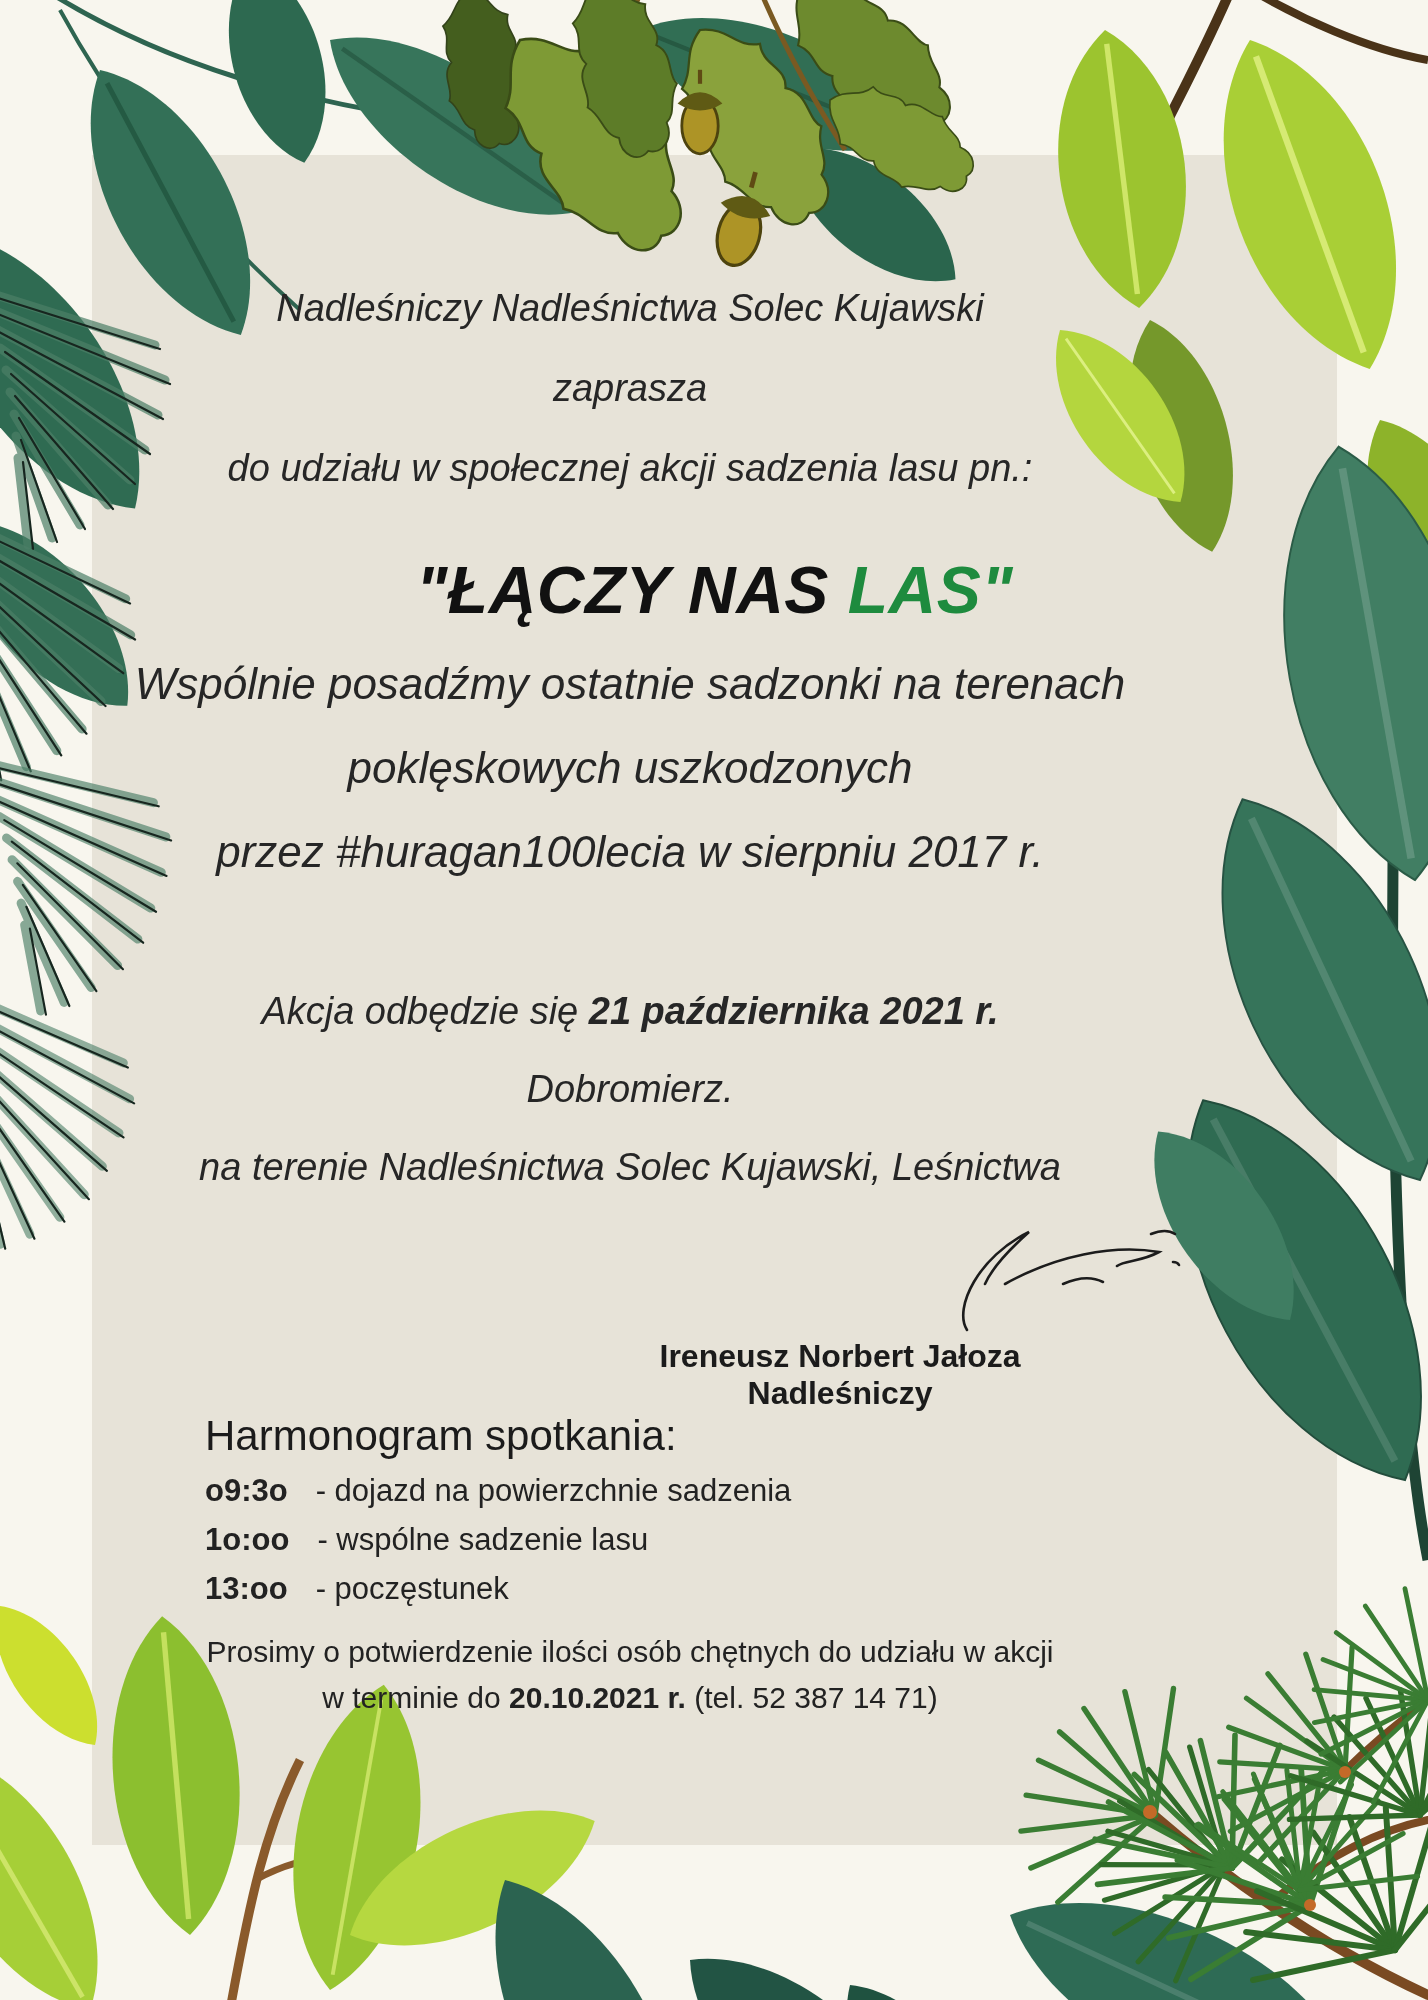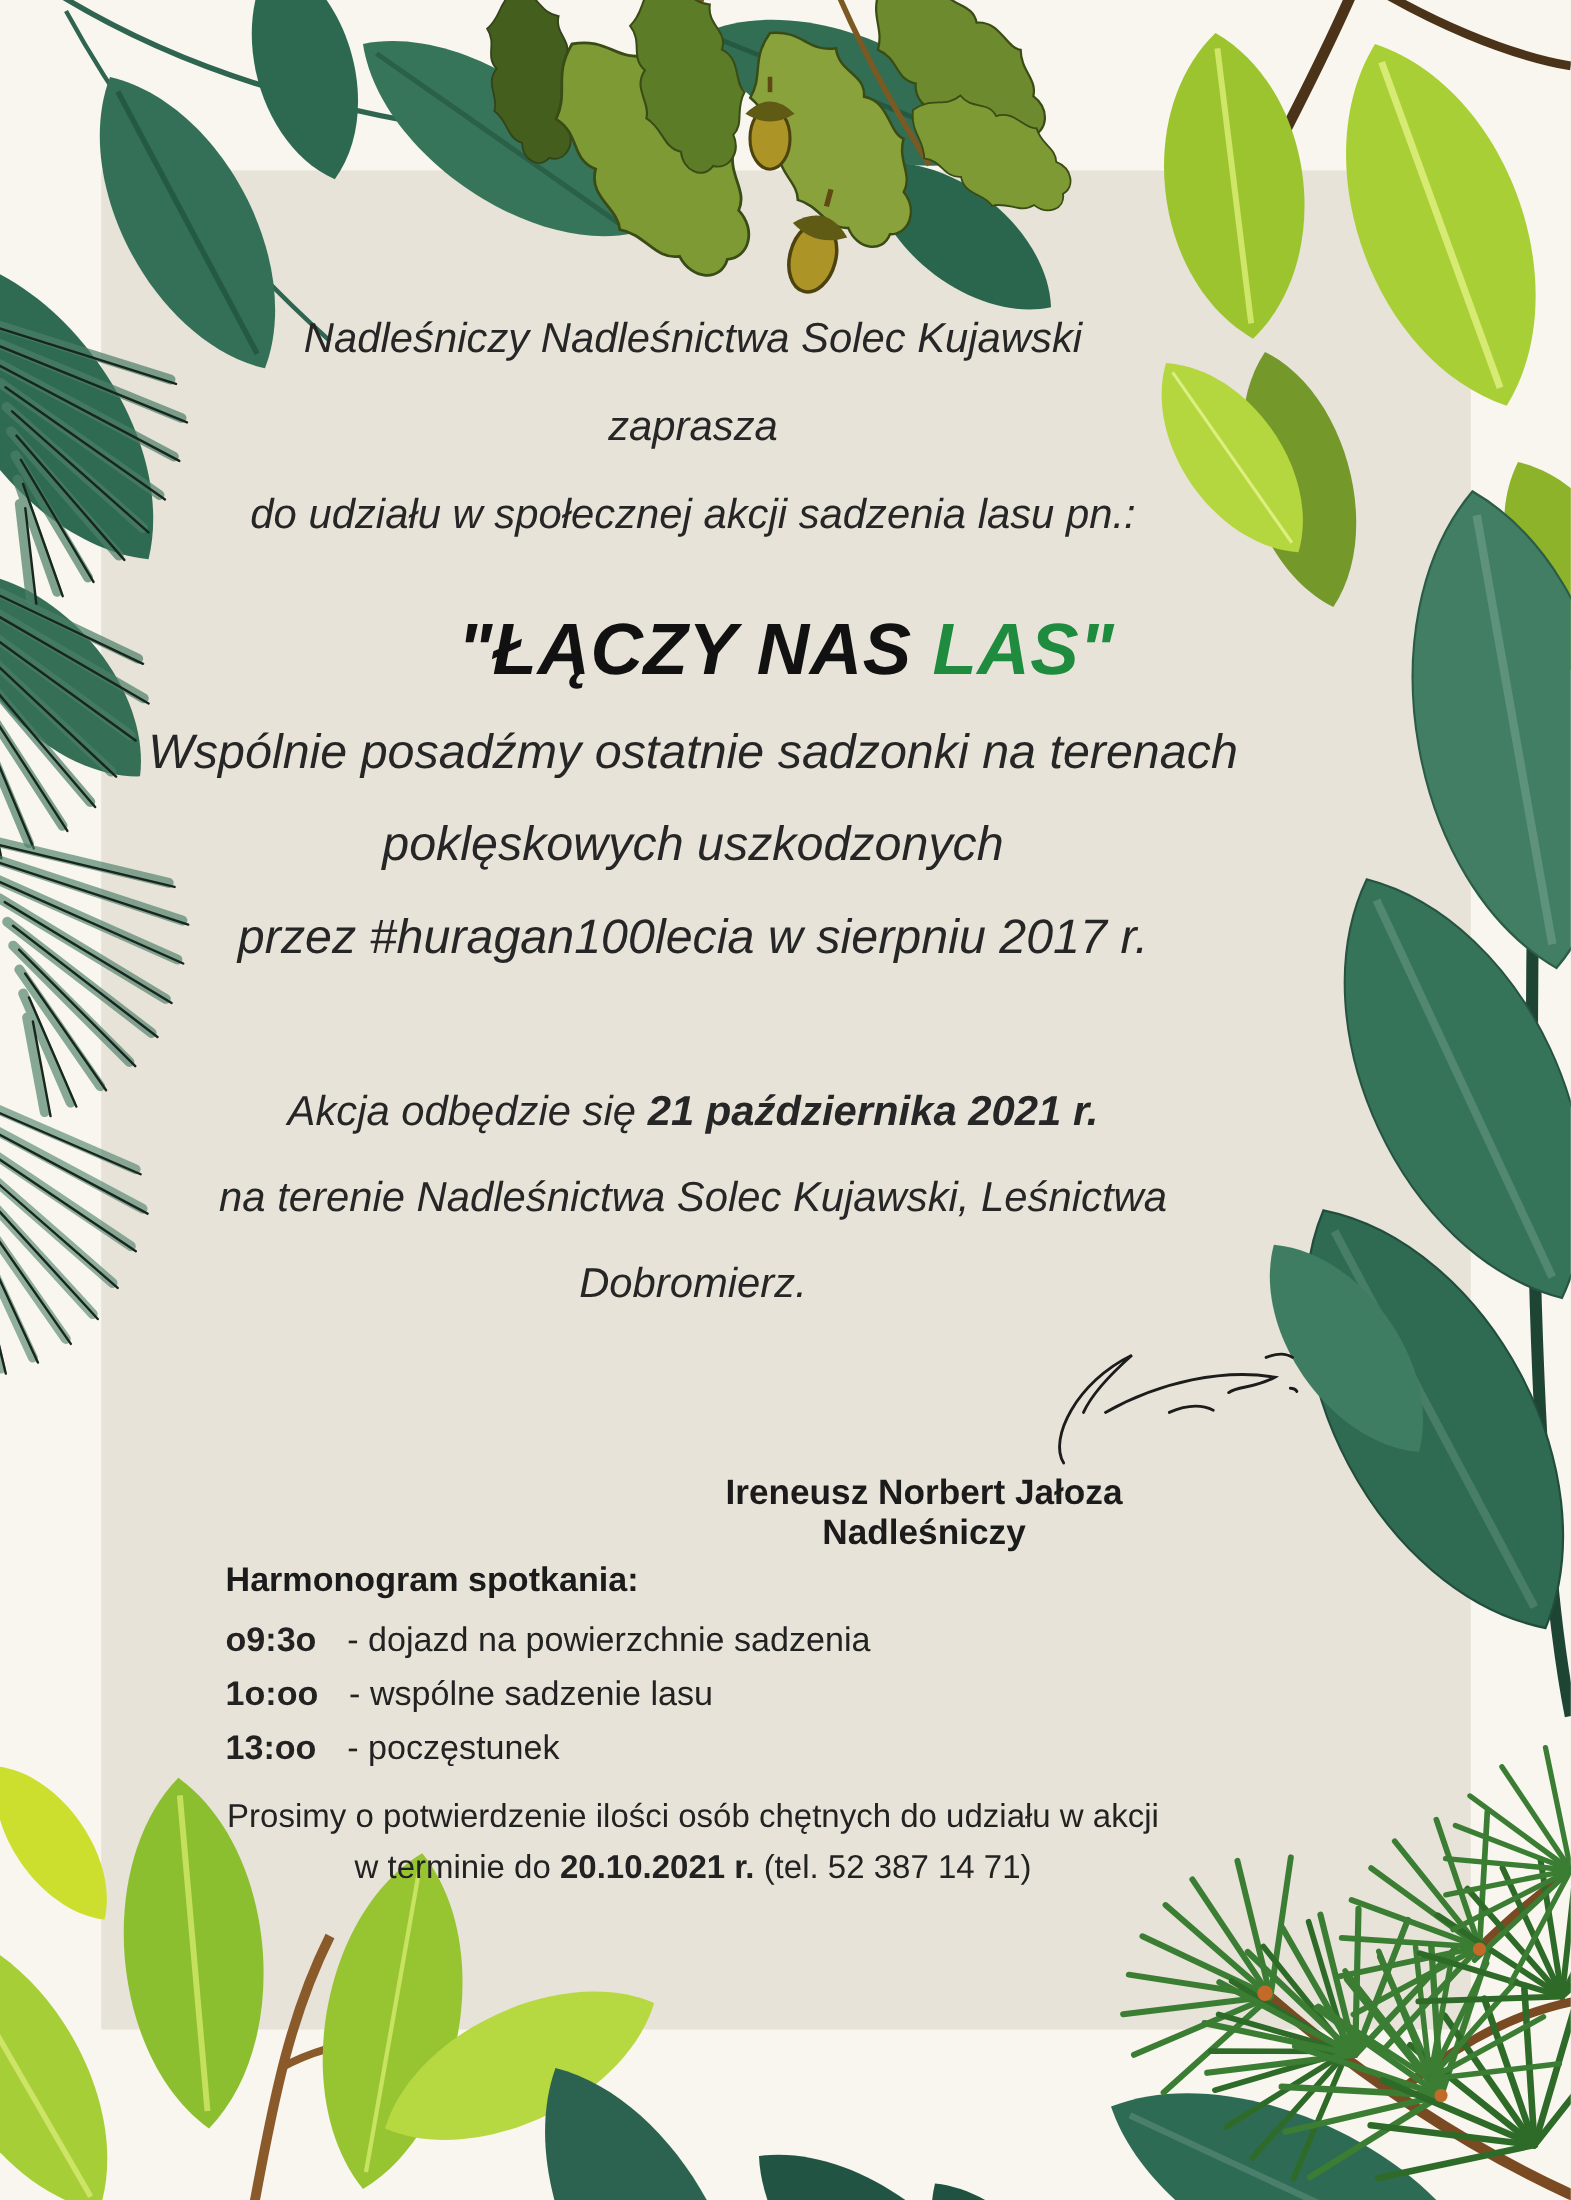--- a/index.html
+++ b/index.html
@@ -15,21 +15,21 @@
   .it{font-style:italic;}
   .intro{left:130px;top:268px;width:1000px;font-size:38px;line-height:80px;}
   .title{left:92px;top:552px;width:1245px;font-size:66px;line-height:76px;font-weight:bold;letter-spacing:.5px;color:#111;}
   .green{color:#1e8b3e;}
   .desc{left:130px;top:642px;width:1000px;font-size:44px;line-height:84px;}
   .event{left:130px;top:972px;width:1000px;font-size:38px;line-height:78px;}
   .event strong{font-weight:bold;}
   .signature-img{left:945px;top:1222px;z-index:3;position:absolute;}
   .signer{left:650px;top:1338px;width:380px;font-size:32px;font-weight:bold;line-height:37px;color:#1b1b1b;}
   .schedule{left:205px;top:1414px;width:820px;}
-  .sched-head{font-size:31px;font-weight:bold;line-height:44px;color:#1b1b1b;}
+  .sched-head{font-size:42px;font-weight:normal;line-height:44px;color:#1b1b1b;}
   .sched-item{font-size:31px;line-height:49px;color:#222;}
   .sched-item .time{font-weight:bold;margin-right:28px;}
   .sched-items{margin-top:8px;}
   .rsvp{left:130px;top:1629px;width:1000px;font-size:30px;line-height:46px;color:#222;}
   .rsvp strong{font-weight:bold;}
 </style>
 </head>
 <body>
 
 <div class="panel"></div>
@@ -240,22 +240,22 @@
 </div>
 
 <div class="txt desc center it">
   <div>Wspólnie posadźmy ostatnie sadzonki na terenach</div>
   <div>poklęskowych uszkodzonych</div>
   <div>przez #huragan100lecia  w sierpniu 2017 r.</div>
 </div>
 
 <div class="txt event center it">
   <div><span>Akcja odbędzie się </span><strong>21 października 2021 r.</strong></div>
+  <div>Dobromierz.</div>
   <div>na terenie Nadleśnictwa Solec Kujawski, Leśnictwa</div>
-  <div>Dobromierz.</div>
 </div>
 
 <svg class="signature-img" width="240" height="115" viewBox="0 0 240 115" aria-hidden="true">
   <g fill="none" stroke="#1c1c1c" stroke-width="2.6" stroke-linecap="round">
     <path d="M22,108 C8,86 34,34 84,10 C66,26 48,44 40,62"></path>
     <path d="M60,62 C110,34 168,22 214,30 C196,40 180,38 172,44"></path>
     <path d="M118,62 C134,55 148,55 158,60"></path>
     <path d="M206,12 C216,8 224,8 230,12"></path>
     <path d="M228,40 C231,40 233,41 234,43"></path>
   </g>

